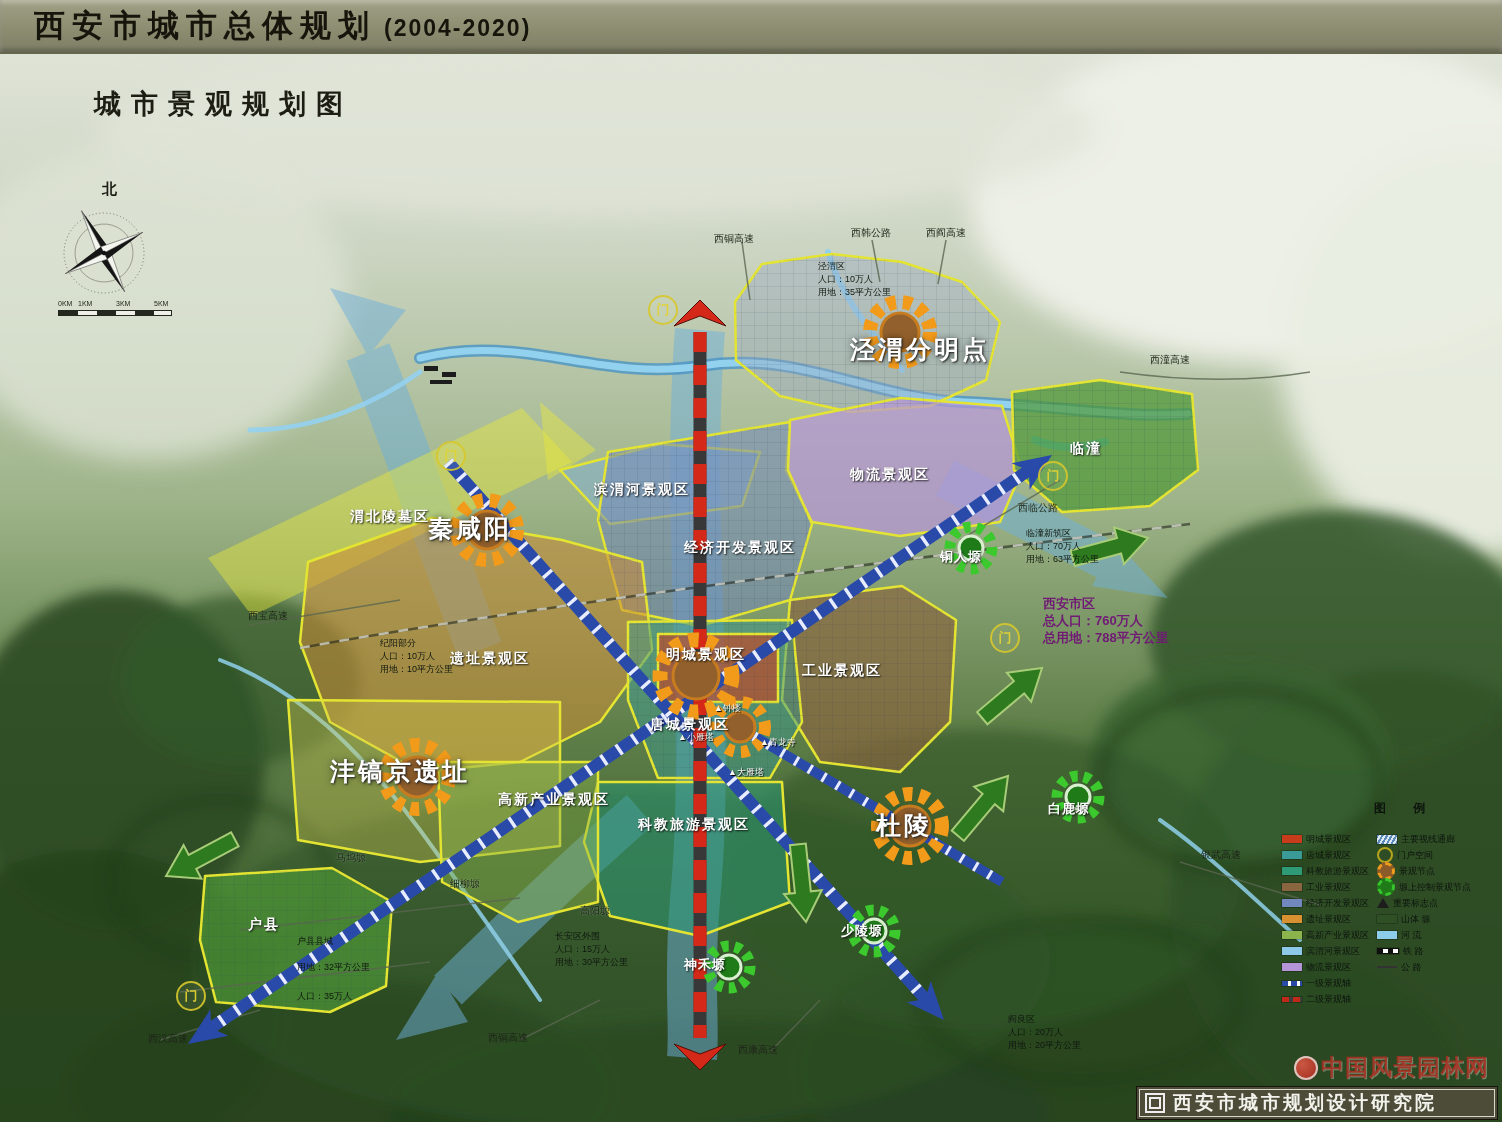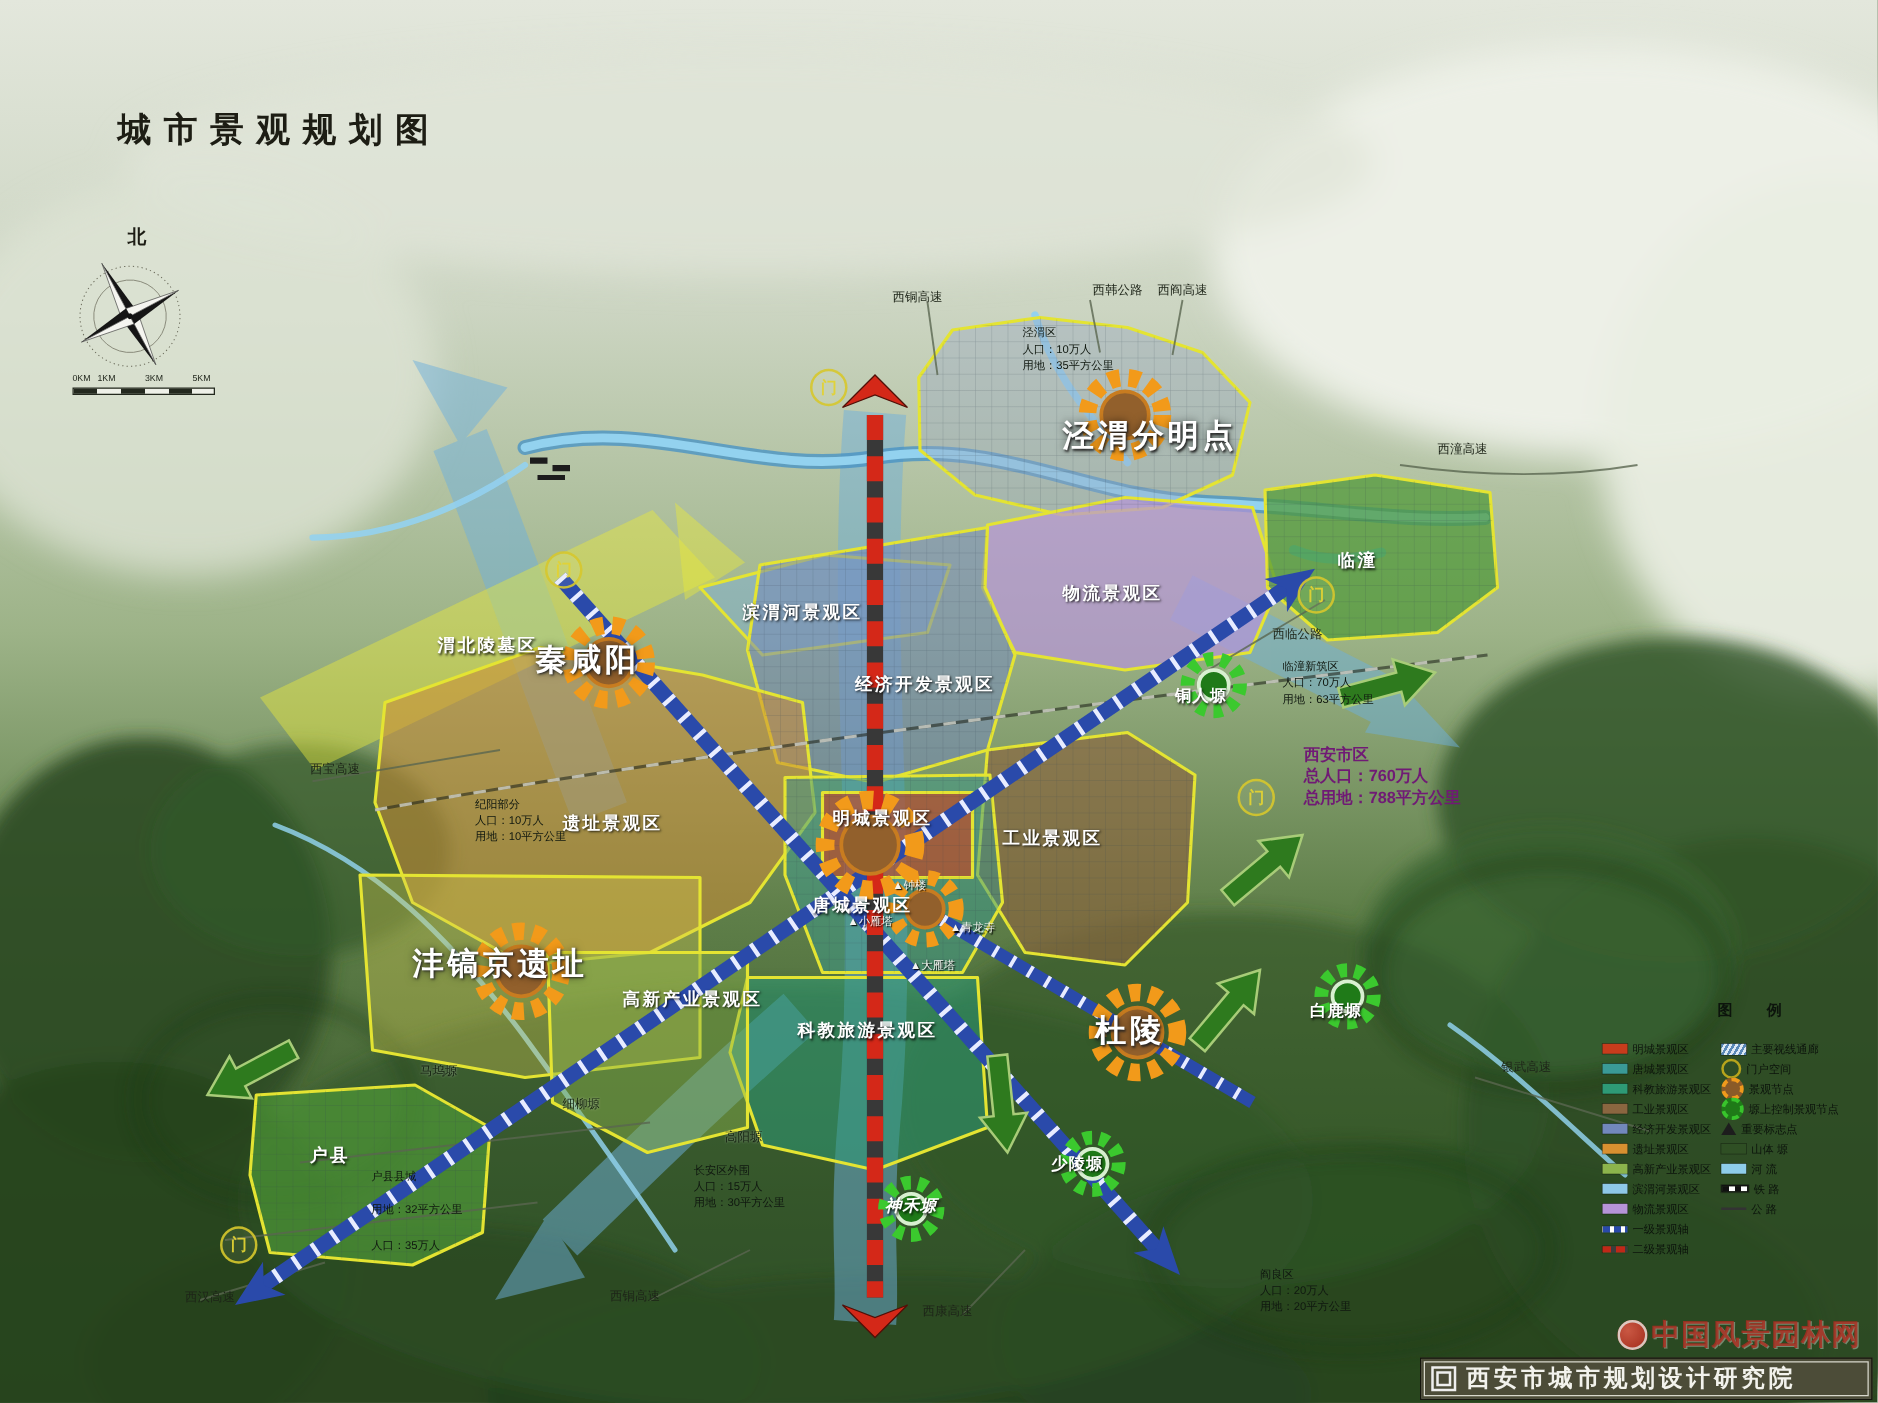--- a/index.html
+++ b/index.html
@@ -280,26 +280,26 @@
       <div class="map-label district" style="left: 802px; top: 663px;">工业景观区</div>
       <div class="map-label district" style="left: 450px; top: 651px;">遗址景观区</div>
       <div class="map-label district" style="left: 498px; top: 792px;">高新产业景观区</div>
       <div class="map-label district" style="left: 638px; top: 817px;">科教旅游景观区</div>
       <div class="map-label district" style="left: 350px; top: 509px;">渭北陵墓区</div>
       <div class="map-label district" style="left: 1070px; top: 441px;">临潼</div>
       <div class="map-label district" style="left: 248px; top: 917px;">户县</div>
       <div class="map-label plateau" style="left: 940px; top: 550px;">铜人塬</div>
       <div class="map-label plateau" style="left: 1048px; top: 802px;">白鹿塬</div>
       <div class="map-label plateau" style="left: 841px; top: 925px; font-family: Liberation Mono, monospace;">少陵塬</div>
-      <div class="map-label plateau" style="left: 708px; top: 958px; font-style: italic;">神禾塬</div>
+      <div class="map-label plateau" style="left: 684px; top: 958px;">神禾塬</div>
       <div class="map-label tiny" style="left: 336px; top: 852px;">马坞塬</div>
       <div class="map-label tiny" style="left: 450px; top: 878px;">细柳塬</div>
       <div class="map-label tiny" style="left: 580px; top: 905px;">高阳塬</div>
       <div class="map-label road" style="left: 714px; top: 233px;">西铜高速</div>
-      <div class="map-label road" style="left: 851px; top: 227px; margin-left: 23px;">西韩公路</div>
+      <div class="map-label road" style="left: 851px; top: 227px;">西韩公路</div>
       <div class="map-label road" style="left: 926px; top: 227px;">西阎高速</div>
       <div class="map-label road" style="left: 1150px; top: 354px;">西潼高速</div>
       <div class="map-label road" style="left: 1018px; top: 502px;">西临公路</div>
       <div class="map-label road" style="left: 1201px; top: 849px;">银武高速</div>
       <div class="map-label road" style="left: 248px; top: 610px;">西宝高速</div>
       <div class="map-label road" style="left: 148px; top: 1033px;">西汉高速</div>
       <div class="map-label road" style="left: 488px; top: 1032px;">西铜高速</div>
       <div class="map-label road" style="left: 738px; top: 1044px;">西康高速</div>
       <div class="map-label annot" style="left: 818px; top: 262px;">泾渭区</div>
       <div class="map-label annot" style="left: 818px; top: 275px;">人口：10万人</div>
@@ -326,20 +326,26 @@
       <div class="map-label mark" style="left: 678px; top: 697px;">▲小雁塔</div>
       <div class="map-label mark" style="left: 760px; top: 702px;">▲青龙寺</div>
       <div class="map-label mark" style="left: 728px; top: 732px;">▲大雁塔</div>
       <div class="gate" style="left: 648px; top: 295px;">门</div>
       <div class="gate" style="left: 436px; top: 441px;">门</div>
       <div class="gate" style="left: 1038px; top: 461px;">门</div>
       <div class="gate" style="left: 990px; top: 623px;">门</div>
       <div class="gate" style="left: 176px; top: 981px;">门</div>
     </div>
 
+  <header class="topbar">
+    <h1 style="margin:0;display:flex;align-items:baseline;">
+      <span class="t-main">西安市城市总体规划</span>
+      <span class="t-years">(2004-2020)</span>
+    </h1>
+  </header>
   <div class="subtitle">城市景观规划图</div>
 
   <div class="compass">
     <div class="north">北</div>
     <svg width="96" height="104" viewBox="0 0 96 104">
       <g transform="rotate(-28 48 54)">
         <circle cx="48" cy="54" r="40" fill="none" stroke="#6a6a5a" stroke-width="0.8" stroke-dasharray="1 2.5"></circle>
         <circle cx="48" cy="54" r="29" fill="none" stroke="#7a7a6a" stroke-width="0.6"></circle>
         <polygon points="48,54 48,6 55,54" fill="#151515"></polygon>
           <polygon points="48,54 48,6 41,54" fill="#f5f5f0" stroke="#444" stroke-width="0.5"></polygon>

